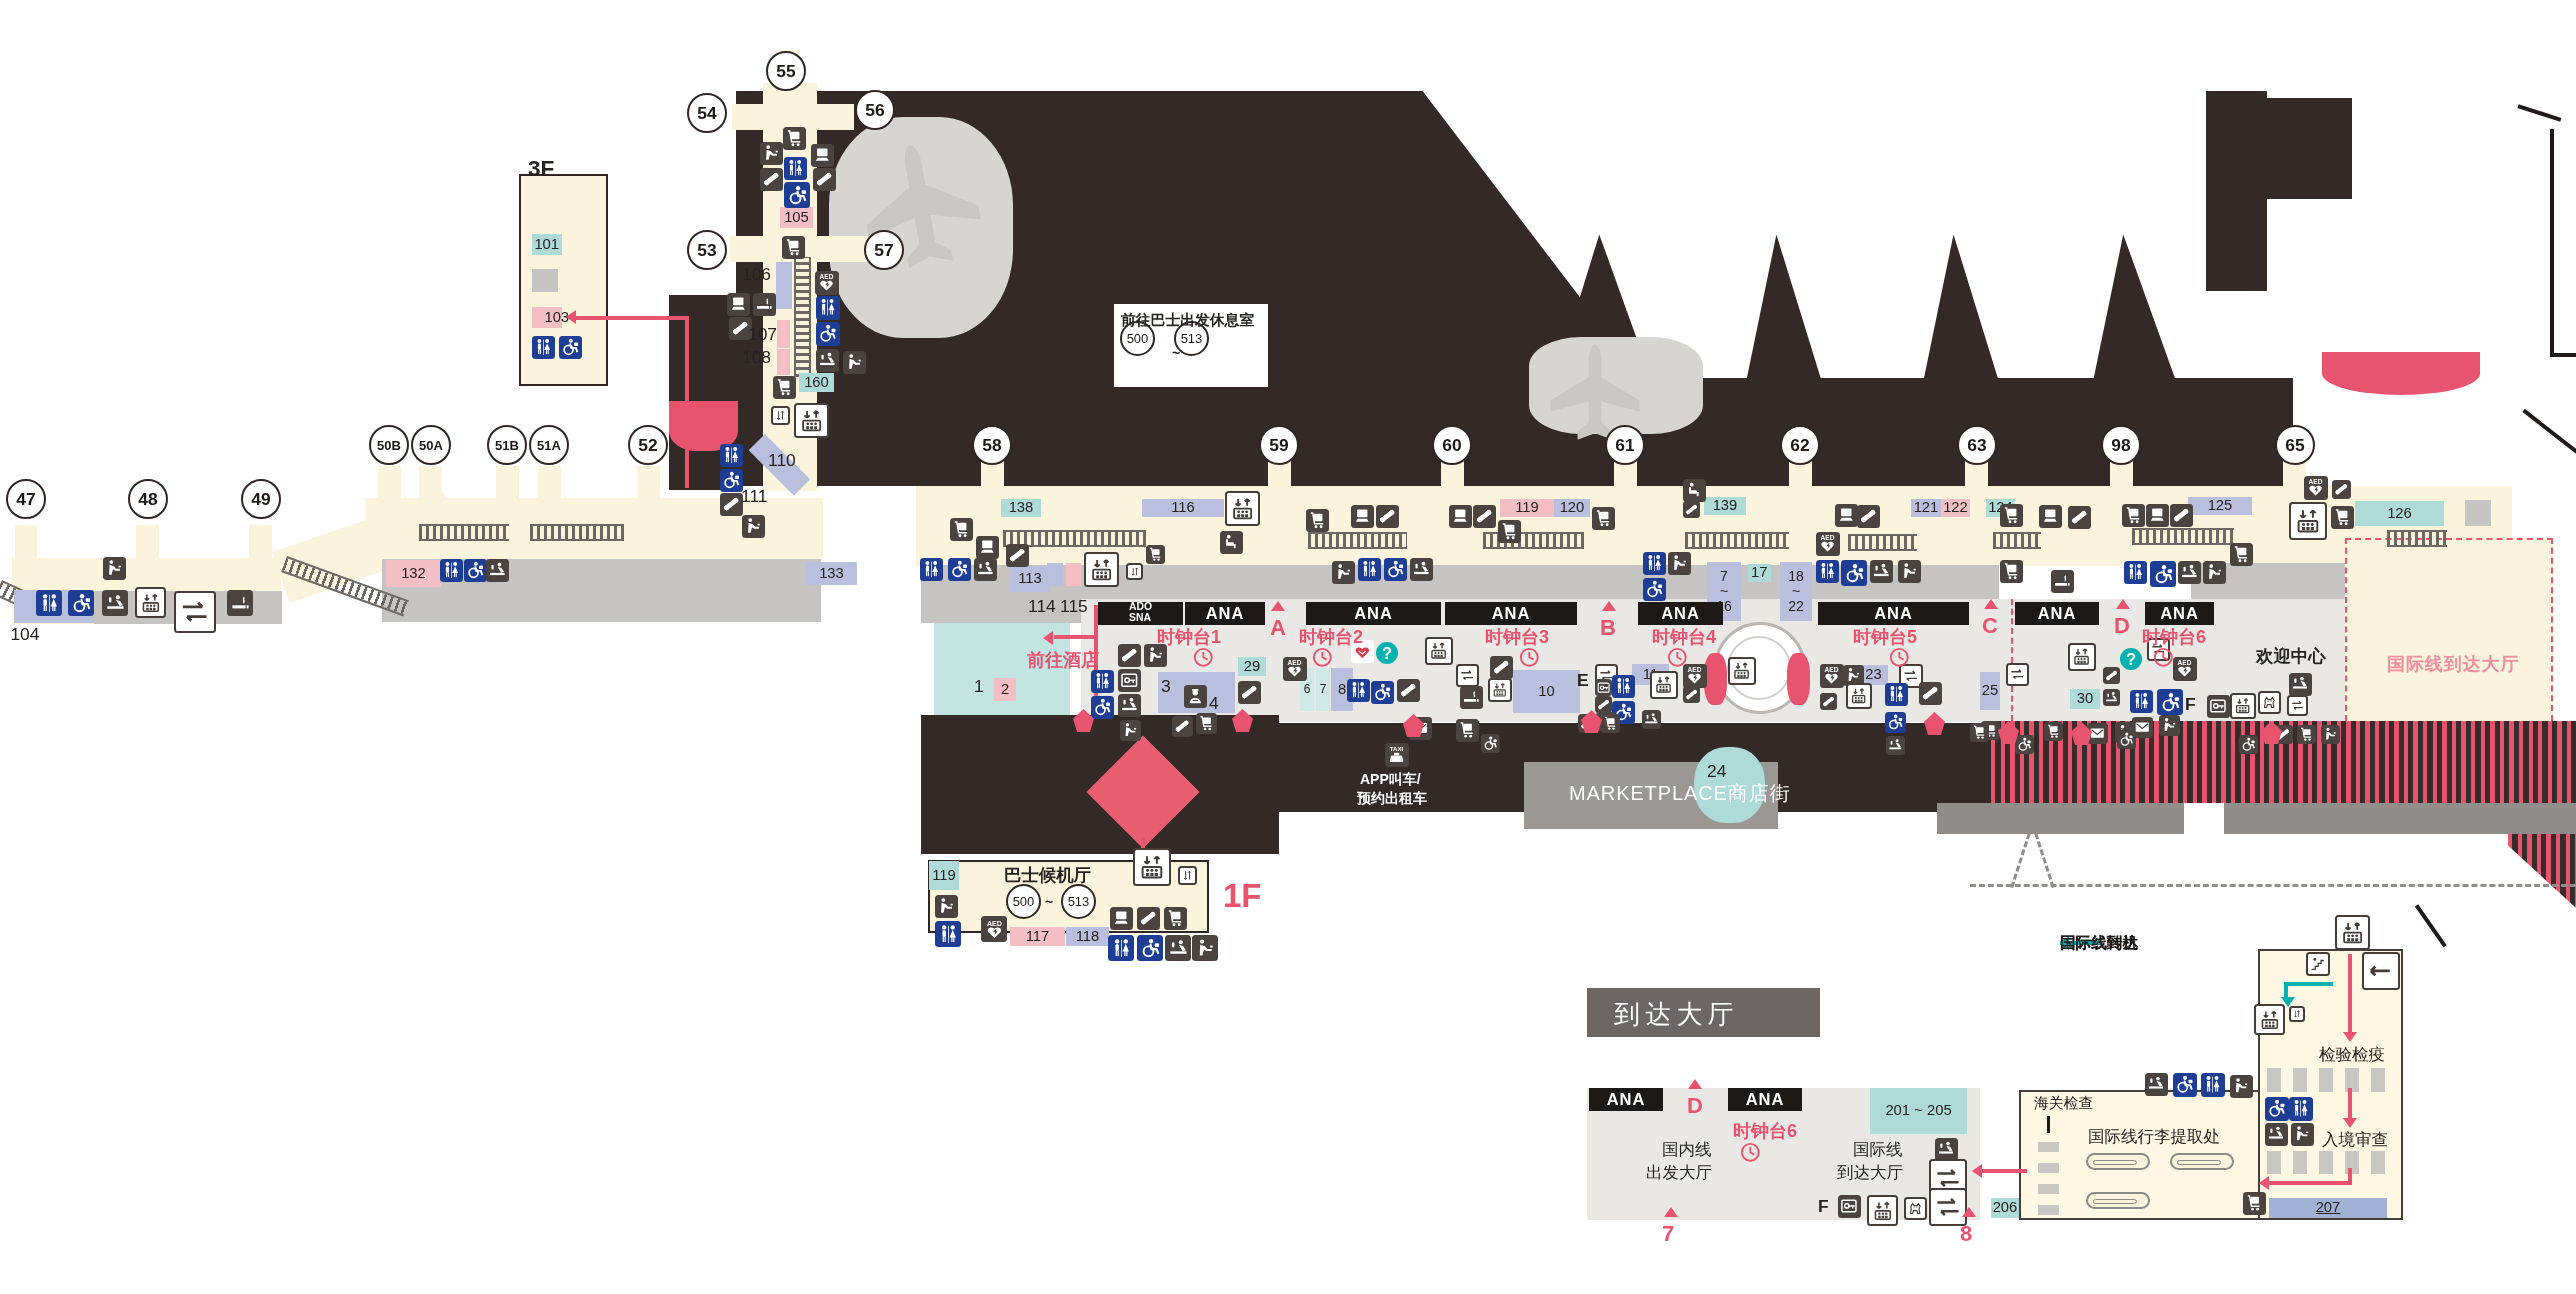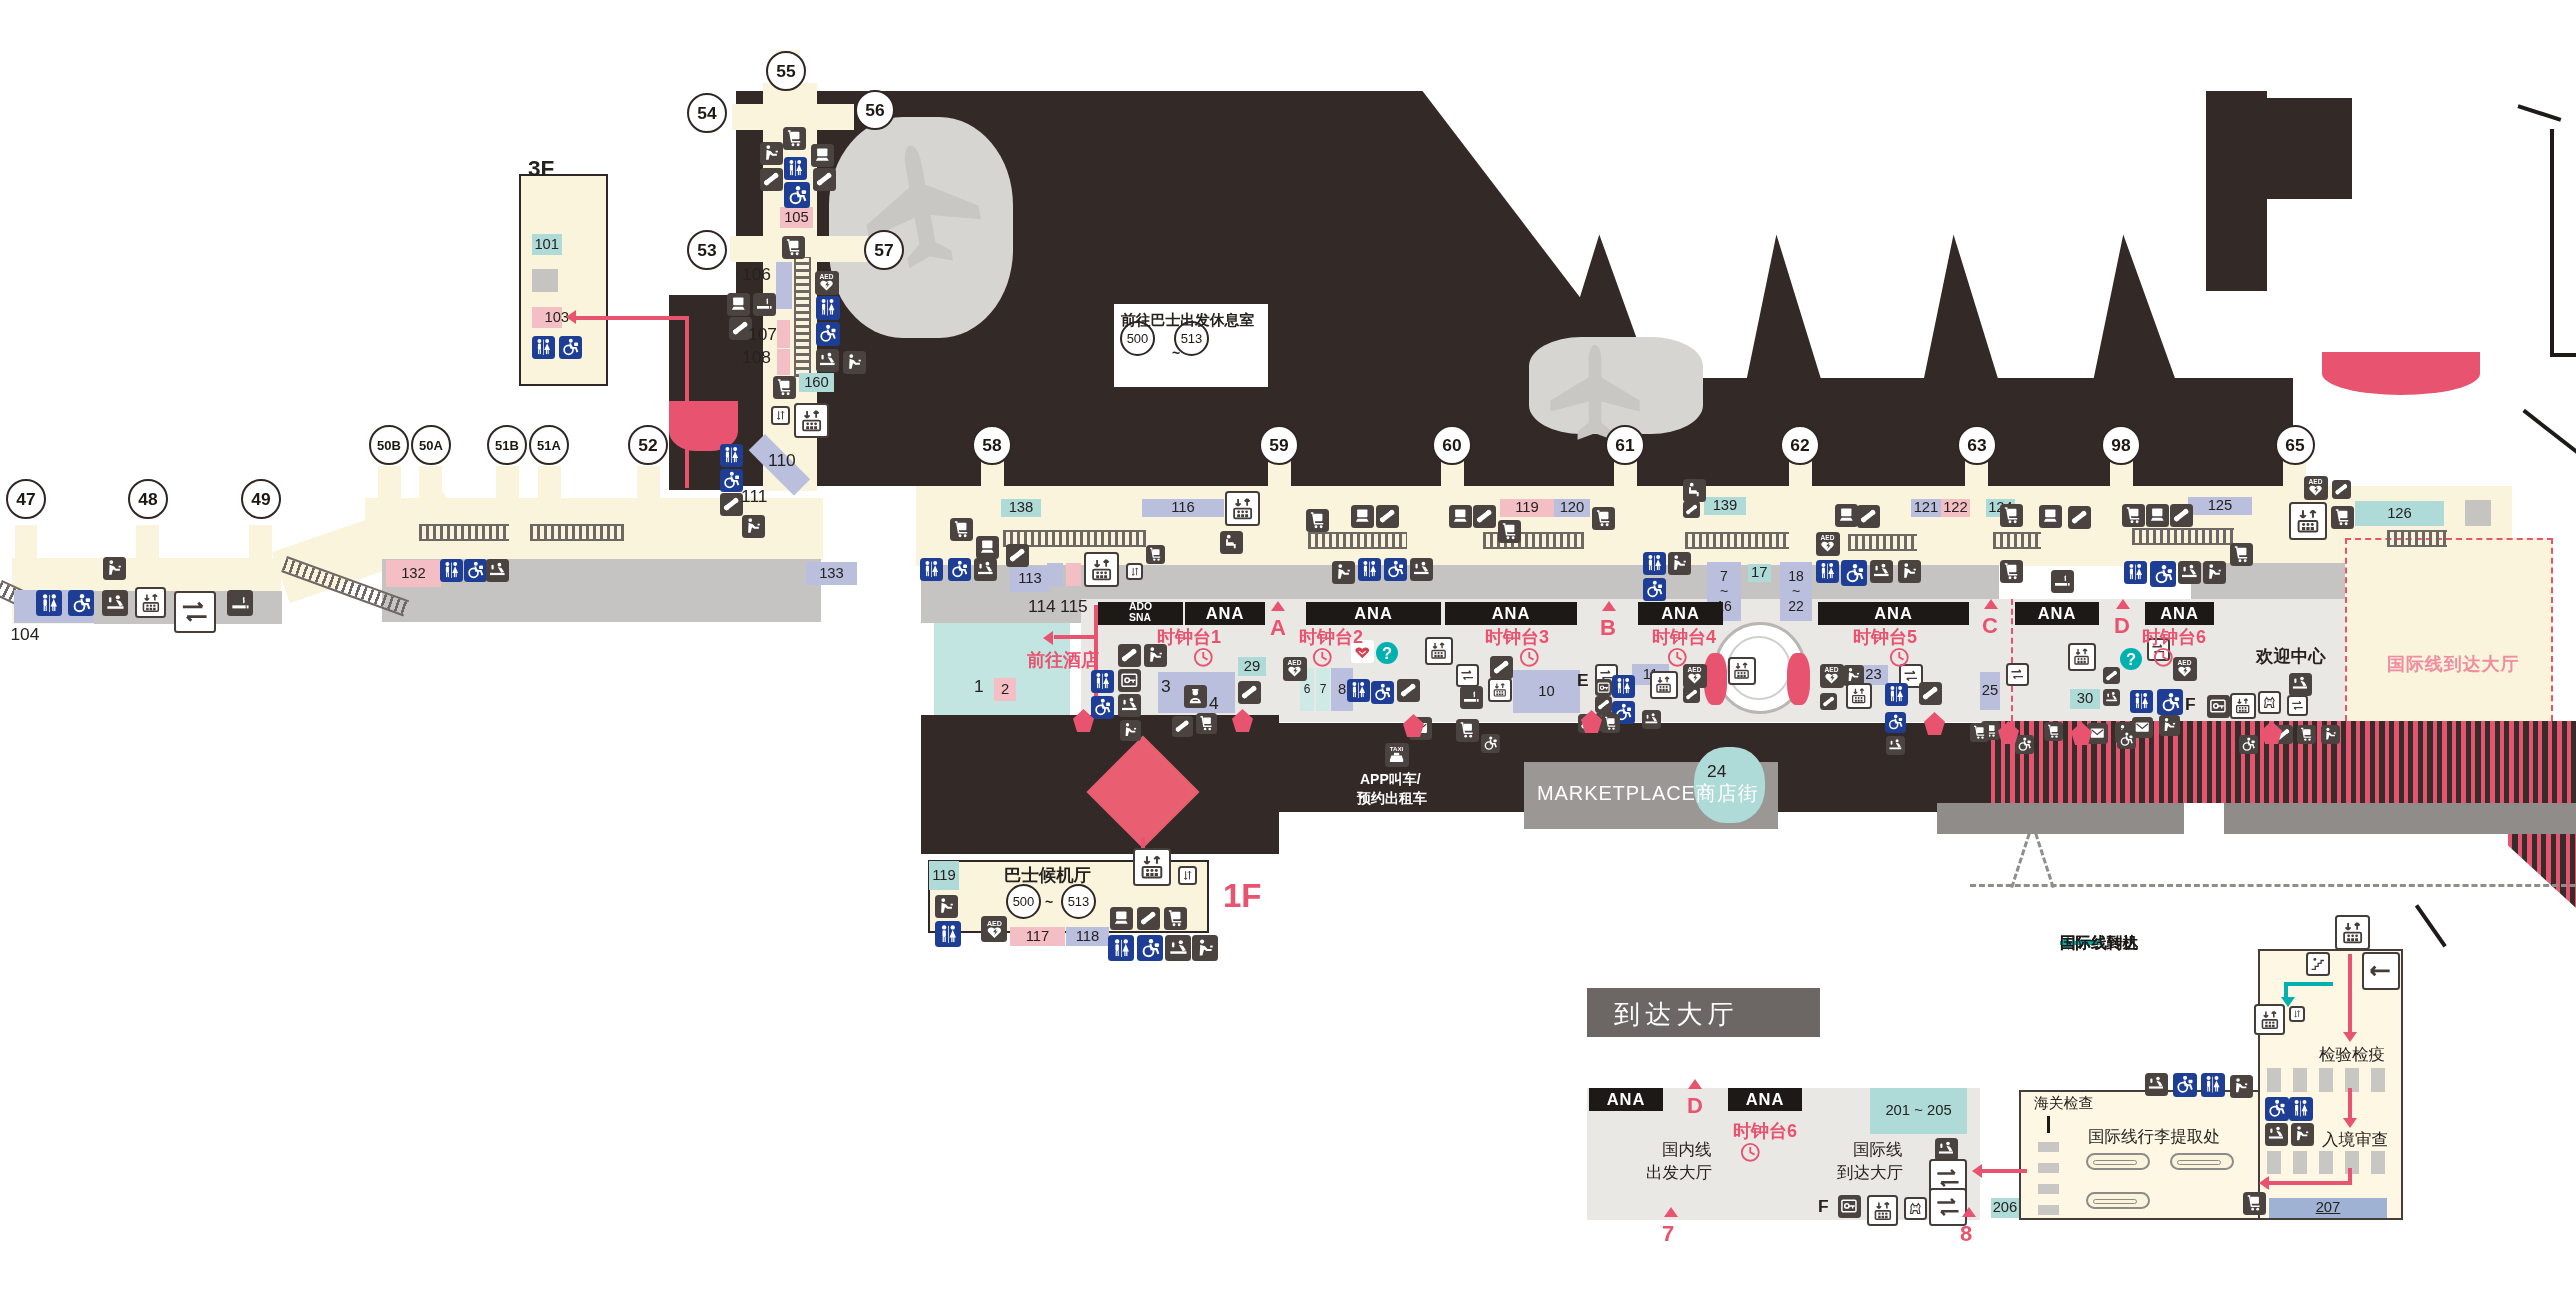--- a/index.html
+++ b/index.html
@@ -1426,21 +1426,21 @@
     <div class="txt r1" style="left: 974px; top: 676px;">1</div>
     <div class="txt r1" style="left: 1161px; top: 676px;">3</div>
     <div class="txt r1" style="left: 1209px; top: 693px;">4</div>
     <div class="txt r1" style="left: 1707px; top: 761px;">24</div>
     <div class="txt p1" style="left: 1027px; top: 648px;">前往酒店</div>
     <div class="txt d1" style="left: 1121px; top: 311px;">前往巴士出发休息室</div>
     <div class="txt d2" style="left: 1172px; top: 345px;">~</div>
     <div class="txt d1b" style="left: 1004px; top: 863px;">巴士候机厅</div>
     <div class="txt d2" style="left: 1045px; top: 894px;">~</div>
     <div class="txt f1" style="left: 1223px; top: 877px;">1F</div>
-    <div class="txt w1" style="left: 1537px; top: 780px; text-align: center;">MARKETPLACE商店街</div>
+    <div class="txt w1" style="left: 1569px; top: 780px; text-align: center;">MARKETPLACE商店街</div>
     <div class="txt w2" style="left: 1360px; top: 771px;">APP叫车/</div>
     <div class="txt w2" style="left: 1357px; top: 790px;">预约出租车</div>
     <div class="txt d1b" style="left: 2256px; top: 644px;">欢迎中心</div>
     <div class="txt p2" style="left: 2387px; top: 652px;">国际线到达大厅</div>
     <div class="txt hdr1" style="left: 1614px; top: 997px;">到达大厅</div>
     <div class="txt d3" style="left: 1662px; top: 1139px;">国内线</div>
     <div class="txt d3" style="left: 1646px; top: 1162px;">出发大厅</div>
     <div class="txt d3" style="left: 1853px; top: 1139px;">国际线</div>
     <div class="txt d3" style="left: 1837px; top: 1162px;">到达大厅</div>
     <div class="txt d4" style="left: 2034px; top: 1094px;">海关检查</div>

